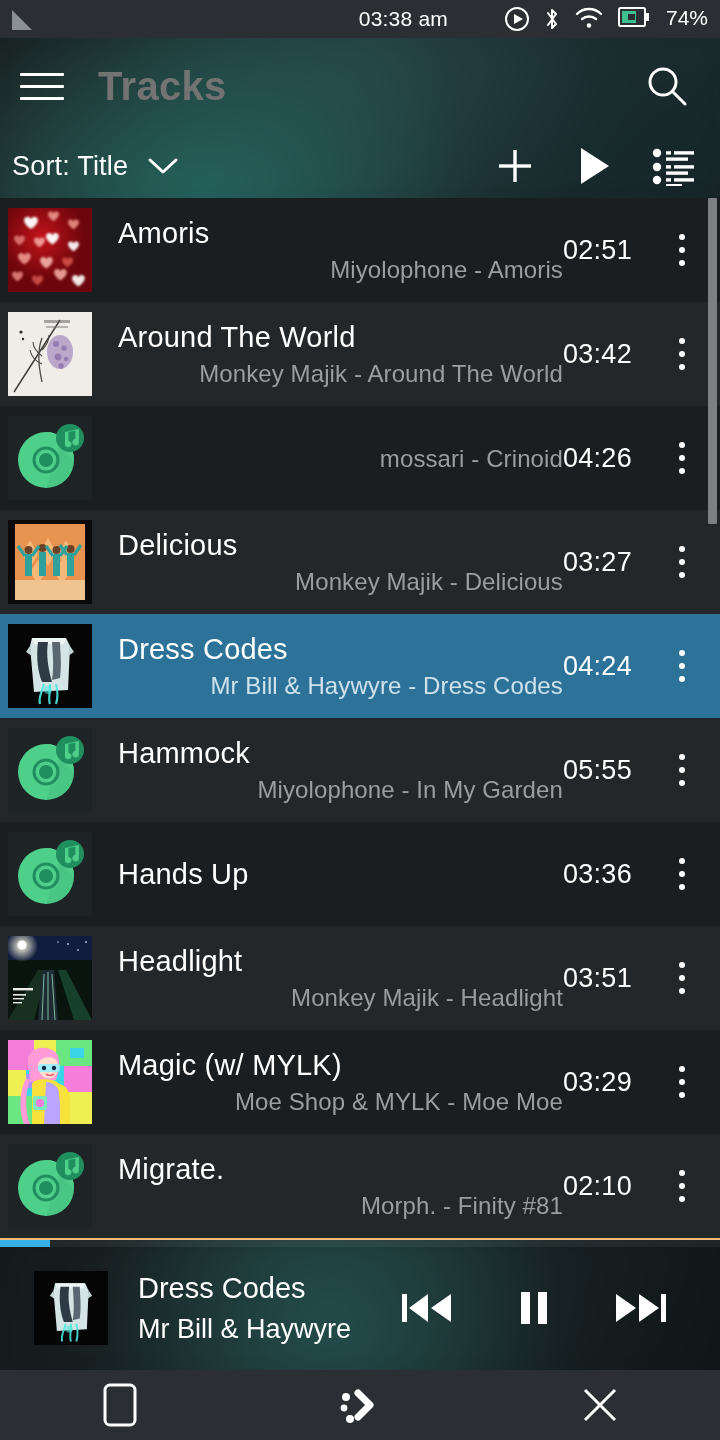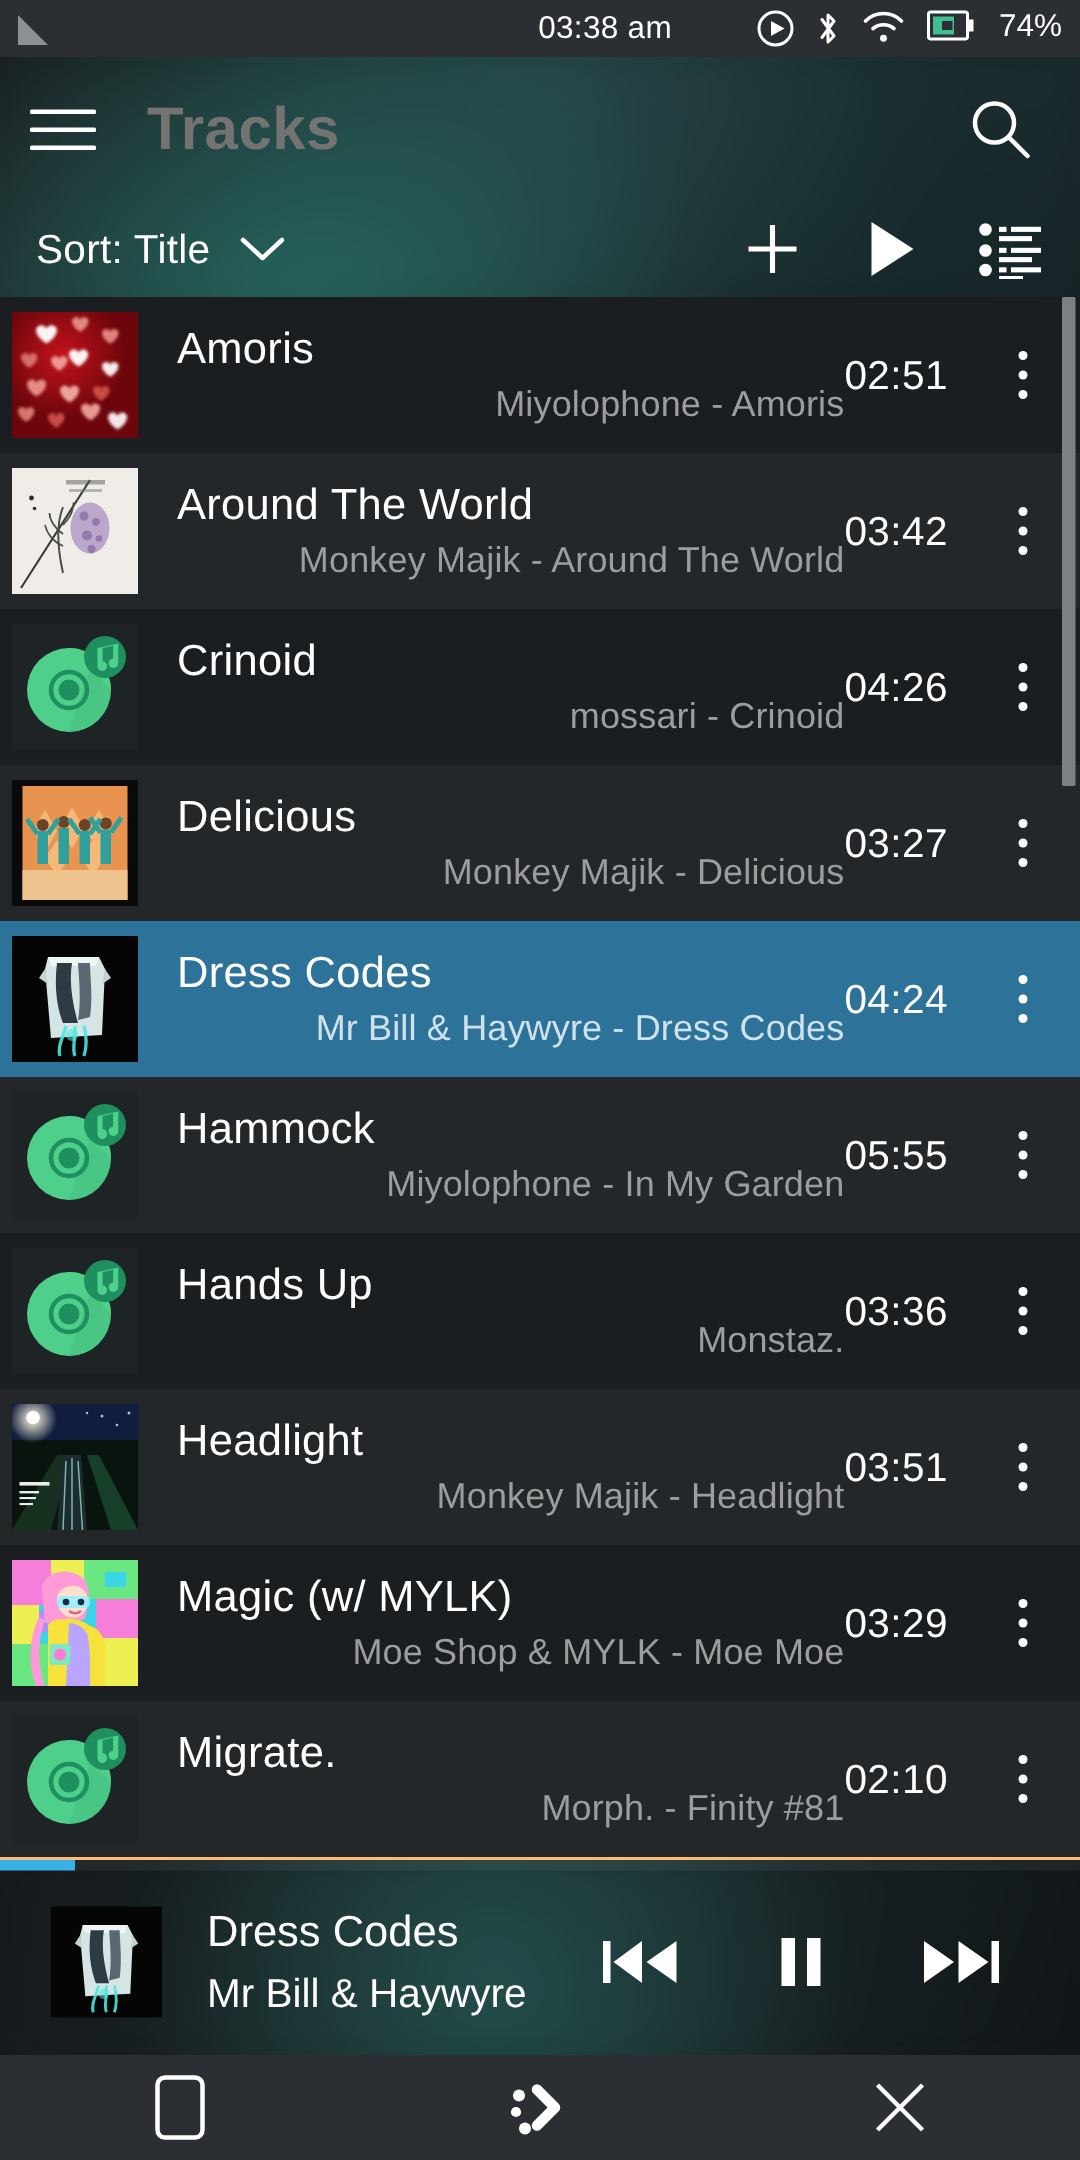--- a/index.html
+++ b/index.html
@@ -54,21 +54,21 @@
     color:#737373; font-size:40px; font-weight:700; margin-left:22px;
     letter-spacing:.3px; white-space:nowrap;
   }
   .hdr-spacer { flex:1; }
   .search-btn { width:62px; height:62px; margin-right:22px; display:flex; align-items:center; justify-content:center; cursor:pointer; }
 
   .header-row2 {
     position:absolute; top:96px; left:0; width:720px; height:64px;
     display:flex; align-items:center;
   }
-  .sort-control { display:flex; align-items:center; margin-left:24px; cursor:pointer; }
+  .sort-control { display:flex; align-items:center; margin-left:12px; cursor:pointer; }
   .sort-label { color:#ffffff; font-size:27px; letter-spacing:.2px; }
   .chev { margin-left:18px; display:flex; align-items:center; }
   .hdr-actions { margin-left:auto; display:flex; align-items:center; gap:38px; margin-right:24px; }
   .hdr-actions > div { cursor:pointer; display:flex; align-items:center; justify-content:center; }
 
   
   .tracklist {
     position:absolute; top:198px; left:0; width:720px; height:1042px;
     overflow:hidden; background:#fdba74;
   }
@@ -326,21 +326,20 @@
         <path d="M38 16 A28 28 0 0 1 66 44 L38 44 Z" fill="#4ed08a"></path>
         <path d="M52 30 L66 44 A28 28 0 0 1 38 72 Z" fill="#45bd7d" opacity=".55"></path>
         <circle cx="38" cy="44" r="12" fill="none" stroke="#1f8f5f" stroke-width="3"></circle>
         <circle cx="38" cy="44" r="7" fill="#1f8f5f"></circle>
         <circle cx="38" cy="44" r="3" fill="#14百" opacity="0"></circle>
         <circle cx="62" cy="22" r="14" fill="#1f8f5f"></circle>
         <path d="M57 28 a3.2 3.2 0 1 0 3.4 -3.1 V16 l7 -1.6 v8.6 a3.2 3.2 0 1 0 3.4 3.1 V13 l-13.8 3 Z" fill="#4ed08a"></path>
       </svg>
           </div>
     <div class="track-meta">
-      <div class="t-title">Crinoid</div>
       <div class="t-sub">mossari - Crinoid</div>
     </div>
     <div class="t-dur">04:26</div>
     <div class="t-menu">
             <i></i>
             <i></i>
             <i></i>
           </div>
   </div>
         <div class="track-row alt">
@@ -441,21 +440,20 @@
         <path d="M52 30 L66 44 A28 28 0 0 1 38 72 Z" fill="#45bd7d" opacity=".55"></path>
         <circle cx="38" cy="44" r="12" fill="none" stroke="#1f8f5f" stroke-width="3"></circle>
         <circle cx="38" cy="44" r="7" fill="#1f8f5f"></circle>
         <circle cx="38" cy="44" r="3" fill="#14百" opacity="0"></circle>
         <circle cx="62" cy="22" r="14" fill="#1f8f5f"></circle>
         <path d="M57 28 a3.2 3.2 0 1 0 3.4 -3.1 V16 l7 -1.6 v8.6 a3.2 3.2 0 1 0 3.4 3.1 V13 l-13.8 3 Z" fill="#4ed08a"></path>
       </svg>
           </div>
     <div class="track-meta">
       <div class="t-title">Hands Up</div>
-      <div class="t-sub">Monstaz.</div>
     </div>
     <div class="t-dur">03:36</div>
     <div class="t-menu">
             <i></i>
             <i></i>
             <i></i>
           </div>
   </div>
         <div class="track-row alt">
     <div class="art">

